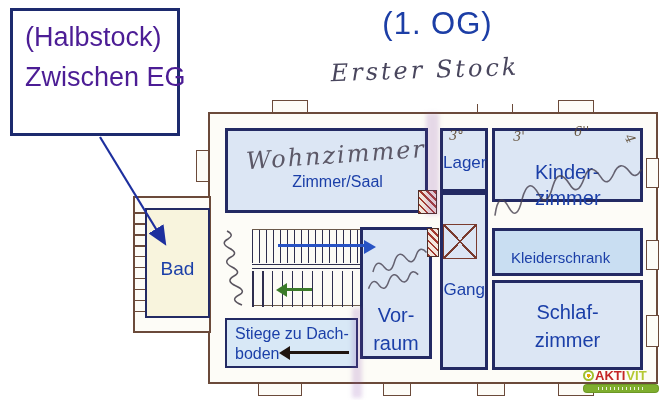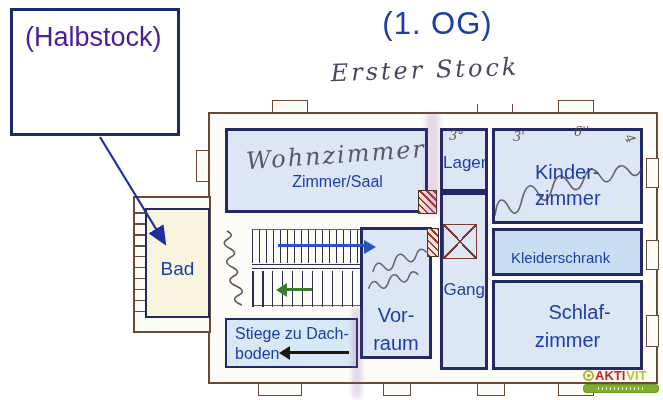--- a/index.html
+++ b/index.html
@@ -27,21 +27,21 @@
   .rungs{left:134px;top:212px;width:12px;height:102px;box-sizing:border-box;
          border-left:1.5px solid #6b4a3a;
          background:repeating-linear-gradient(180deg,#6b4a3a 0 1.5px,transparent 1.5px 11px);}
 
   
   .room{border:3px solid #232a63;background:#dce6f4;box-sizing:border-box;
         color:#1b3fa8;text-align:center;}
   .room .lbl{color:#1b3fa8;}
   .r-saal{left:225px;top:128px;width:203px;height:85px;}
   .r-lager{left:440px;top:128px;width:48px;height:64px;}
-  .r-kinder{left:492px;top:128px;width:151px;height:96px;}
+  .r-kinder{left:492px;top:128px;width:151px;height:74px;}
   .r-kleider{left:492px;top:228px;width:151px;height:48px;background:#c9def2;text-align:left;}
   .r-schlaf{left:492px;top:280px;width:151px;height:90px;}
   .r-gang{left:440px;top:192px;width:48px;height:178px;}
   .r-bad{left:145px;top:208px;width:65px;height:110px;background:#f8f4dd;border-width:2.5px;}
   .r-vorraum{left:360px;top:227px;width:72px;height:132px;}
   .r-stiege{left:225px;top:318px;width:133px;height:50px;border-width:2.5px;background:#d8e8f6;text-align:left;}
 
   .fs22{font-size:16px;margin-left:11px;} .fs20{font-size:20px;line-height:26px;} .fs17{font-size:17px;}
   .fs19{font-size:19px;} .fs15{font-size:15px;line-height:20px;} .fs16{font-size:16px;line-height:21px;}
 
@@ -91,20 +91,21 @@
 </head>
 <body>
 
 <div id="stage">
 
   <div class="abs page-title">(1. OG)</div>
   <div class="abs historic-title">Erster Stock</div>
 
   <div class="abs legend-box">
     <div>(Halbstock)</div>
+    <div>Zwischen EG</div>
   </div>
 
   <div class="abs outline main-shell"></div>
   <div class="abs outline wing-shell"></div>
   <div class="abs rungs"></div>
 
   <div class="abs bump" style="left:272px;top:100px;width:36px;height:13px;"></div>
   <div class="abs bump" style="left:558px;top:100px;width:36px;height:13px;"></div>
   <div class="abs bump" style="left:258px;top:383px;width:44px;height:13px;"></div>
   <div class="abs bump" style="left:383px;top:383px;width:28px;height:13px;"></div>
@@ -132,21 +133,21 @@
     <svg class="abs squiggle" width="150" height="45" style="left:-6px;top:42px;transform:rotate(-7deg);">
       <path d="M4,34 q7,-26 15,-6 q6,15 14,-7 q9,-23 17,-3 q6,16 15,-6 q8,-19 17,0 q6,14 15,-4 q8,-17 17,1 q5,11 13,-2 q8,-14 16,0 q5,9 12,-1" fill="none" stroke="#46404f" stroke-width="1.6" opacity="0.8"></path>
     </svg>
   </div>
 
   <div class="abs room r-kleider">
     <div class="abs lbl fs15" style="left:16px;top:17px;text-align:center;">Kleiderschrank</div>
   </div>
 
   <div class="abs room r-schlaf">
-    <div class="abs lbl fs20" style="left:0;top:16px;width:100%;margin-left:12px;">Schlaf-</div>
+    <div class="abs lbl fs20" style="left:0;top:16px;width:100%;">Schlaf-</div>
     <div class="abs lbl fs20" style="left:0;top:44px;width:100%;">zimmer</div>
   </div>
 
   <div class="abs room r-gang">
     <div class="abs lbl fs17" style="left:0;top:85px;width:100%;text-align:right;">Gang</div>
   </div>
 
   <div class="abs room r-bad">
     <div class="abs lbl fs19" style="left:0;top:48px;width:100%;">Bad</div>
   </div>

